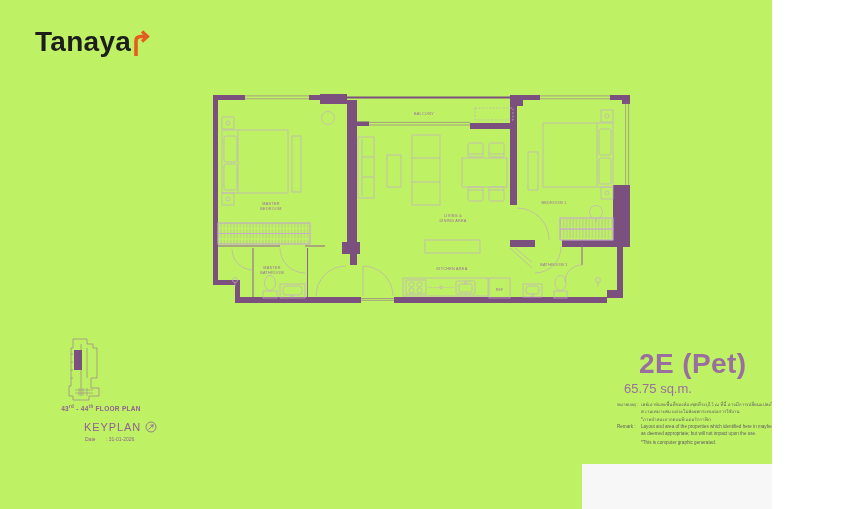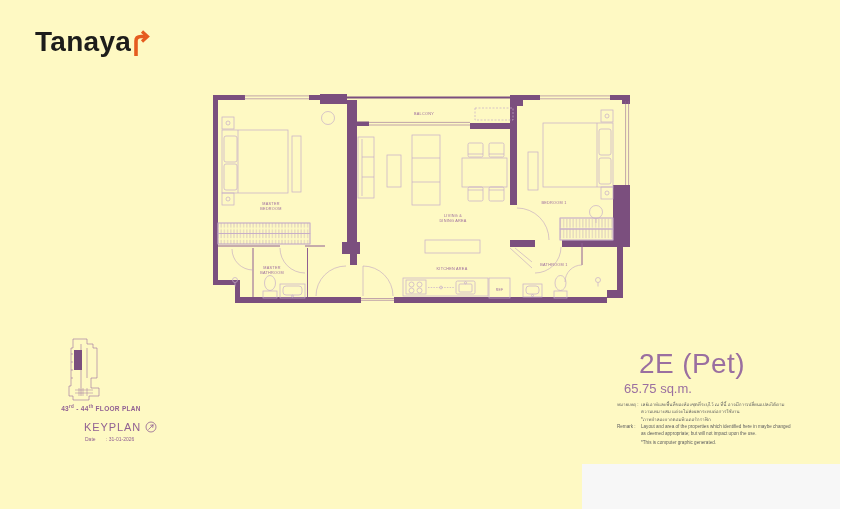--- a/index.html
+++ b/index.html
@@ -1,35 +1,35 @@
 <!DOCTYPE html>
 <html><head>
 <meta charset="utf-8">
 <style>
   html,body{margin:0;padding:0;background:#fff;}
-  .page{position:relative;width:840px;height:509px;background:#fef9c3;overflow:hidden;
+  .page{position:relative;width:772px;height:509px;background:#bef264;overflow:hidden;
         font-family:"Liberation Sans",sans-serif;}
   
   .logo{position:absolute;left:35px;top:26px;display:flex;align-items:flex-start;
         color:#1d1d1b;font-size:28px;font-weight:600;letter-spacing:.3px;}
   .logo svg{margin-left:2px;margin-top:4px;}
   
   .plan{position:absolute;left:210px;top:92px;width:422px;height:216px;}
   .plan text{font-family:"Liberation Sans",sans-serif;}
   
   .keyplan-graphic{position:absolute;left:55px;top:334px;}
   .floor-label{position:absolute;left:40px;top:404px;width:122px;text-align:center;
                font-size:6.5px;font-weight:bold;color:#916193;letter-spacing:.3px;}
   .floor-label .sup{font-size:4.5px;vertical-align:2.5px;}
   .keyplan-title{position:absolute;left:84px;top:421px;display:flex;align-items:center;gap:4px;
                  font-size:11px;color:#916193;letter-spacing:.9px;}
   .keyplan-date{position:absolute;left:85px;top:436px;font-size:5px;color:#916193;display:flex;}
   .keyplan-date .lbl{width:21px;}
   
-  .unit-title{position:absolute;left:639px;top:348px;font-size:28px;font-weight:400;
+  .unit-title{position:absolute;left:639px;top:348px;font-size:28px;font-weight:700;
               color:#9a6fa0;letter-spacing:.4px;}
   .unit-area{position:absolute;left:624px;top:381px;font-size:13px;color:#9a6fa0;}
   
   .disclaimer{position:absolute;left:617px;top:401px;width:177px;font-size:4.6px;
               line-height:1.55;color:#606060;}
   .disc-row{display:grid;grid-template-columns:22px 1fr;column-gap:2px;}
   .disc-note{margin-top:1px;}
   
   .gray-corner{position:absolute;left:582px;top:464px;width:263px;height:45px;background:#f7f7f7;}
 </style>

